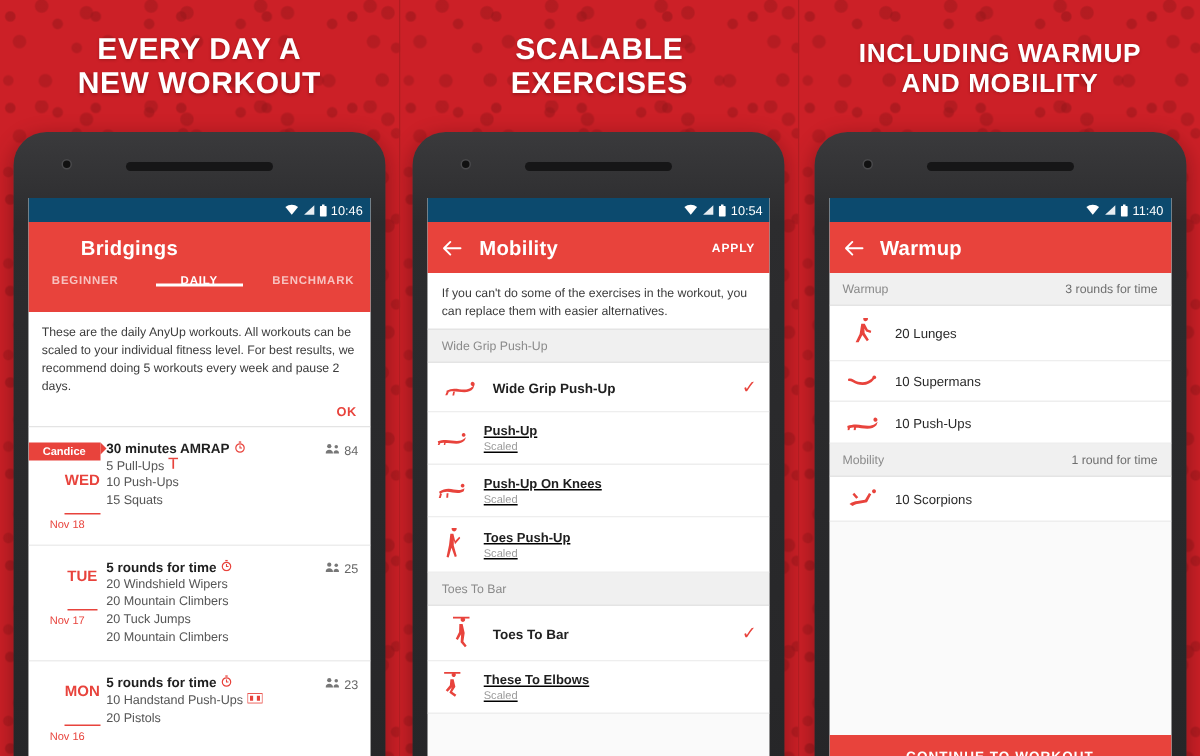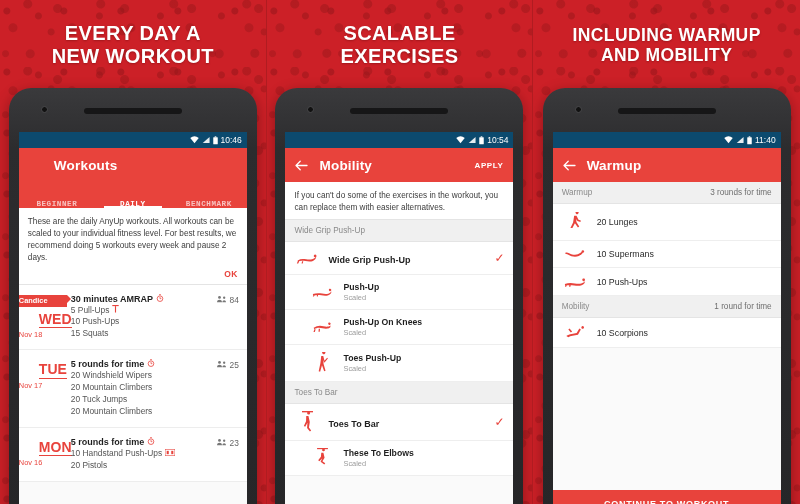--- a/index.html
+++ b/index.html
@@ -107,22 +107,21 @@
   .hamburger { width: 14px; }
   .hamburger span {
     display: block; height: 1.8px; background: #fff; border-radius: 1px;
     margin: 2.6px 0;
   }
 
   
   .tabs {
     background: #e8433c;
     display: flex; height: 26px;
-    align-items: flex-end;
-    font-family: Liberation Mono, monospace;
+    align-items: flex-start;
   }
   .tab {
     flex: 1;
     display: flex; align-items: center; justify-content: center;
     font-size: 7.6px; font-weight: bold; letter-spacing: .55px;
     color: rgba(255,255,255,.68);
     position: relative;
   }
   .tab.active { color: #fff; }
   .tab.active::after {
@@ -152,45 +151,45 @@
 
   
   .wrow {
     display: flex;
     padding: 9px 8px 9px 0;
     border-bottom: 1px solid #ededed;
     position: relative;
   }
   .wdate {
     width: 52px; flex: 0 0 52px;
-    text-align: left;
+    text-align: center;
     padding-top: 1px;
   }
   .ribbon {
     display: block;
     background: #e8433c;
     color: #fff;
     font-size: 7.4px;
     font-weight: bold;
     padding: 1.5px 0;
     margin: 0 4px 3px 0;
     position: relative;
   }
   .ribbon::after {
     content: "";
     position: absolute; right: -4px; top: 0;
     border-left: 4px solid #e8433c;
     border-top: 4.5px solid transparent;
     border-bottom: 4.5px solid transparent;
   }
   .dow {
-    font-size: 14px; font-weight: bold; color: #e8433c;
+    font-size: 10px; font-weight: bold; color: #e8433c;
     border-bottom: 1px solid #e8433c;
     display: inline-block;
-    padding-bottom: 0;
+    padding-bottom: 16px;
     line-height: 1.1;
     margin-left: 20px;
   }
   .dmon { font-size: 7.4px; color: #e8433c; margin-top: 2px; }
   .wbody { flex: 1; min-width: 0; }
   .wtitle {
     font-size: 9px; font-weight: bold; color: #1f1f1f;
     display: flex; align-items: center; gap: 3px;
     margin-bottom: 1px;
     text-align: right;
@@ -218,21 +217,21 @@
   .sect .right { color: #6e6e6e; }
 
   
   .erow {
     display: flex; align-items: center;
     padding: 7px 9px;
     background: #fff;
     border-bottom: 1px solid #eee;
     gap: 8px;
   }
-  .erow.indent { padding-left: 24px; }
+  .erow.indent { padding-left: 3px; text-decoration: underline; }
   .eicon { width: 26px; flex: 0 0 26px; display: flex; align-items: center; justify-content: center; }
   .etext { flex: 1; min-width: 0; }
   .ename { font-size: 9px; font-weight: bold; color: #1f1f1f; }
   .erow.indent .ename { font-size: 8.7px; }
   .esub { font-size: 7.4px; color: #9a9a9a; margin-top: 1px; }
   .echeck { color: #e8433c; font-size: 12px; flex: 0 0 auto; line-height: 1; }
 
   
   .wurow {
     display: flex; align-items: center;
@@ -290,21 +289,21 @@
             </span>
             <span>10:46</span>
           </div>
 
           <div class="appbar">
             <span class="icon-btn hamburger">
               <span></span>
                 <span></span>
                 <span></span>
             </span>
-            <span class="title">Workouts</span>
+            <span class="title">Bridgings</span>
           </div>
 
           <div class="tabs">
             <div class="tab">BEGINNER</div>
             <div class="tab active">DAILY</div>
             <div class="tab">BENCHMARK</div>
           </div>
 
           <div class="scroll">
             <div class="infocard">

